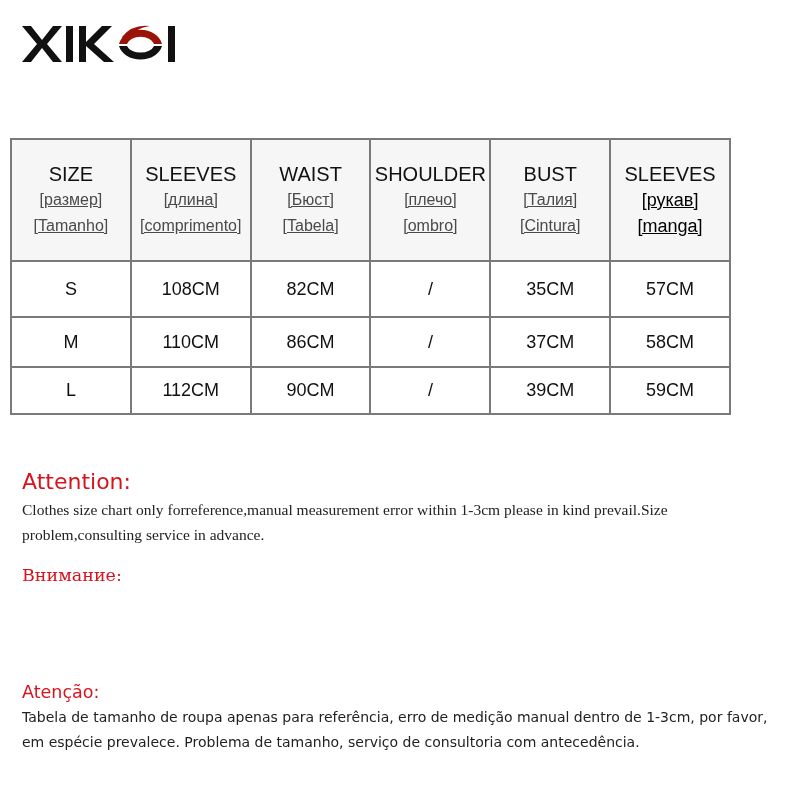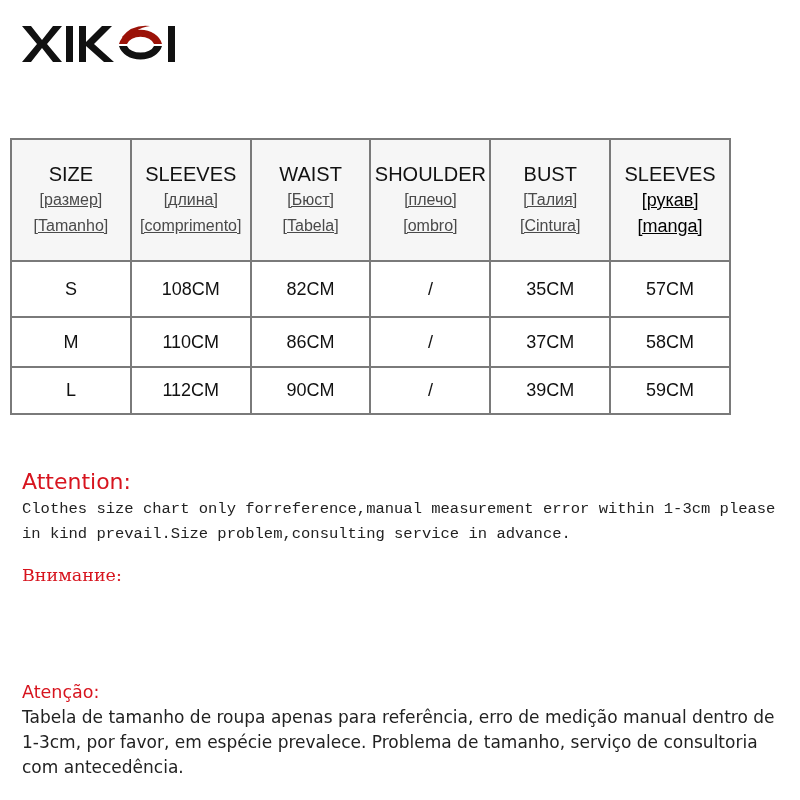--- a/index.html
+++ b/index.html
@@ -81,21 +81,21 @@
       margin: 0;
     }
     .note-en { top: 467px; }
     .note-en .note-title {
       font-family: "DejaVu Sans", sans-serif;
       font-size: 22px;
       line-height: 30px;
       font-weight: normal;
     }
     .note-en .note-body {
-      font-family: Liberation Mono, monospace;
+      font-family: Liberation Serif, serif;
       font-size: 15.5px;
       line-height: 25px;
     }
     .note-ru { top: 563px; }
     .note-ru .note-title {
       font-family: "DejaVu Serif", serif;
       font-size: 17.5px;
       line-height: 24px;
     }
     .note-ru .note-body {
@@ -104,21 +104,21 @@
       line-height: 25px;
     }
     .note-pt { top: 679px; }
     .note-pt .note-title {
       font-family: "DejaVu Sans", sans-serif;
       font-size: 17.5px;
       line-height: 26px;
     }
     .note-pt .note-body {
       font-family: "DejaVu Sans", sans-serif;
-      font-size: 17px;
+      font-size: 14px;
       line-height: 25px;
     }
   </style>
 </head>
 <body>
 
 <svg class="logo" viewBox="0 0 160 46" xmlns="http://www.w3.org/2000/svg">
 
   <polygon fill="#111" points="0,6 9,6 20,20 31,6 40,6 25,24 40,42 31,42 20,28 9,42 0,42 15,24"></polygon>
 

